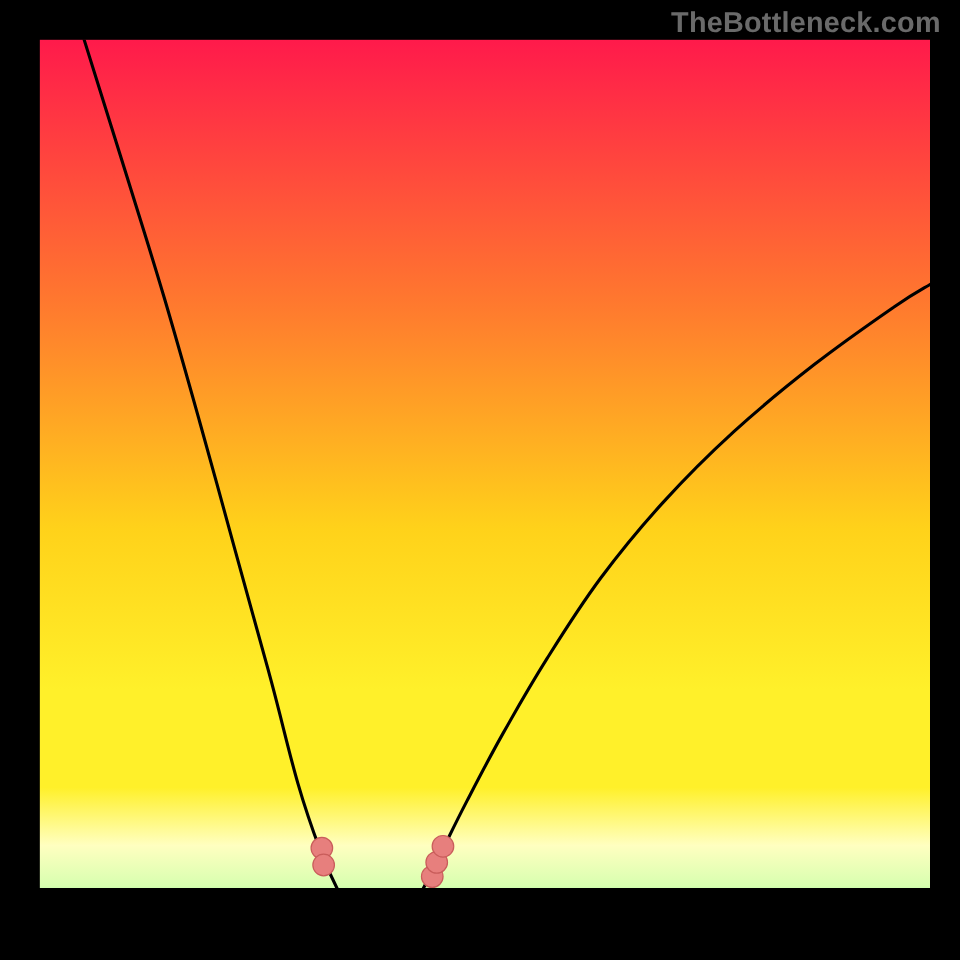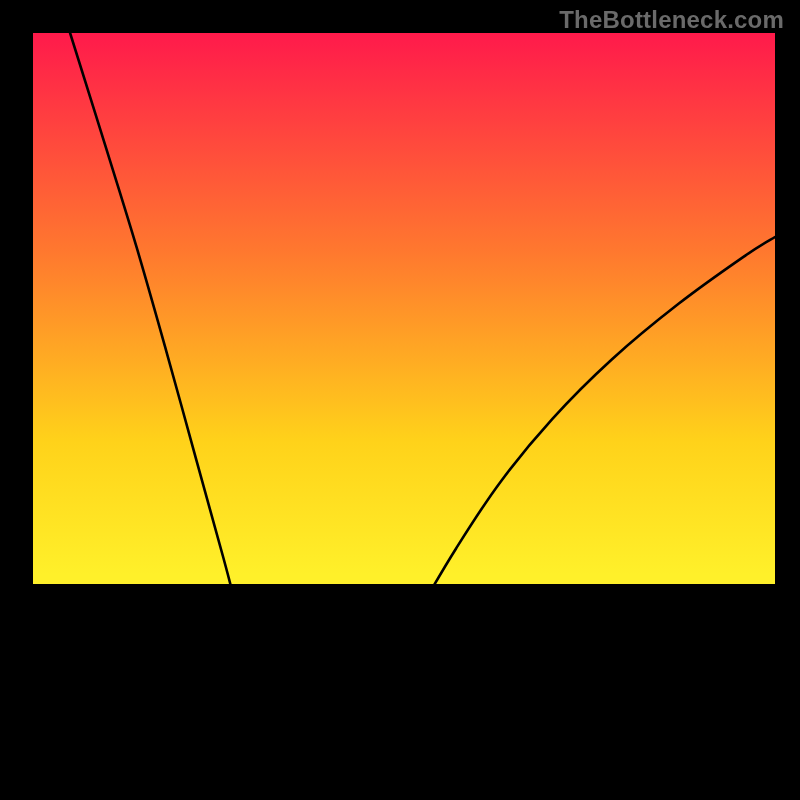--- a/index.html
+++ b/index.html
@@ -1,16 +1,16 @@
 <!DOCTYPE html>
 <html><head>
 <meta charset="utf-8">
 <style>
   body{margin:0;padding:0;background:#000;}
-  .stage{position:relative;width:800px;height:584px;background:#000;overflow:hidden;}
+  .stage{position:relative;width:800px;height:740px;background:#000;overflow:hidden;}
   .plot{position:absolute;left:33px;top:33px;width:742px;height:742px;}
   .watermark{position:absolute;top:6px;right:16px;font-family:Arial,Helvetica,sans-serif;font-size:24px;font-weight:600;color:#6a6a6a;letter-spacing:0.2px;}
   
   .anchor{position:absolute;width:1px;height:1px;opacity:0;}
 </style>
 </head>
 <body>
 
 <div class="stage" data-name="chart-container">
   <div class="watermark" data-name="watermark-text">TheBottleneck.com</div>

